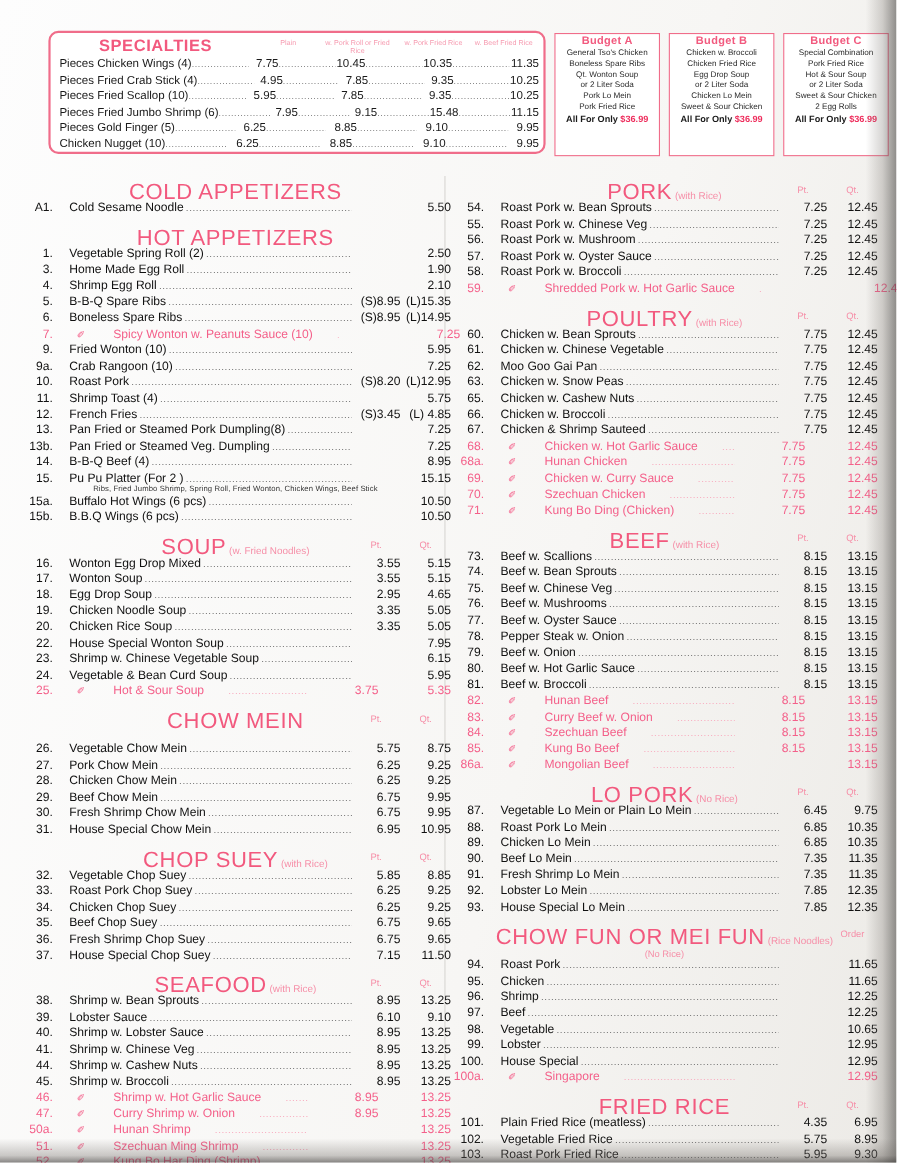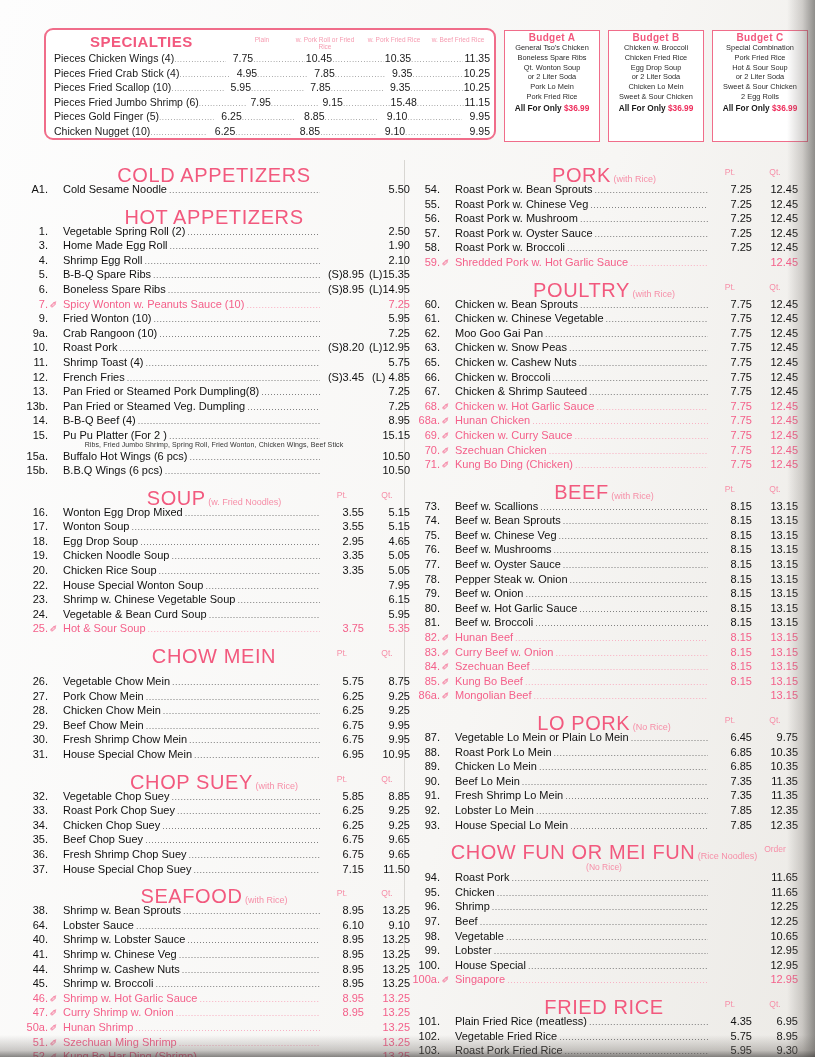--- a/index.html
+++ b/index.html
@@ -83,21 +83,21 @@
   .colhdr { position:absolute; right:0; top:3px; font-size:8.5px; color:#f68fa8; }
   .colhdr span { display:inline-block; text-align:center; }
   .h-pt { width:44px; }
   .h-qt { width:46px; }
   .h-order { width:46px; }
 
   .item {
     display:flex; align-items:baseline;
     font-size:11px; color:#111; line-height:1.30; height:14.6px; white-space:nowrap;
   }
-  .item.hot { color:#f4608a; }
+  .item.hot { color:#f4608a;gap:20px; }
   .num { width:30px; text-align:right; flex:0 0 30px; }
   .chili { width:11px; flex:0 0 11px; text-align:center; font-size:9px; }
   .name { flex:0 0 auto; padding-left:4px; }
   .dots { flex:1 1 auto; overflow:hidden; white-space:nowrap; letter-spacing:0.5px;
           font-size:9px; color:#6f6f6f; padding:0 2px; }
   .item.hot .dots { color:#f9a8bd; }
   .p1 { width:44px; text-align:right; flex:0 0 44px; }
   .p2 { width:46px; text-align:right; flex:0 0 46px; }
   .p-single { width:90px; text-align:right; flex:0 0 90px; }
   .subnote { font-size:7px; color:#333; text-align:center; margin-top:-2px; margin-bottom:1px; letter-spacing:0.1px; }
@@ -529,21 +529,21 @@
       <div class="sec-head"><span class="sec-title">SEAFOOD</span><span class="sec-sub"> (with Rice)</span><span class="colhdr"><span class="h-pt">Pt.</span><span class="h-qt">Qt.</span></span></div>
       <div class="item">
         <span class="num">38.</span>
         <span class="chili"></span>
         <span class="name">Shrimp w. Bean Sprouts</span>
         <span class="dots">........................................................................................................................</span>
         <span class="p1">8.95</span>
         <span class="p2">13.25</span>
       </div>
       <div class="item">
-        <span class="num">64.</span>
+        <span class="num">39.</span>
         <span class="chili"></span>
         <span class="name">Lobster Sauce</span>
         <span class="dots">........................................................................................................................</span>
         <span class="p1">6.10</span>
         <span class="p2">9.10</span>
       </div>
       <div class="item">
         <span class="num">40.</span>
         <span class="chili"></span>
         <span class="name">Shrimp w. Lobster Sauce</span>

